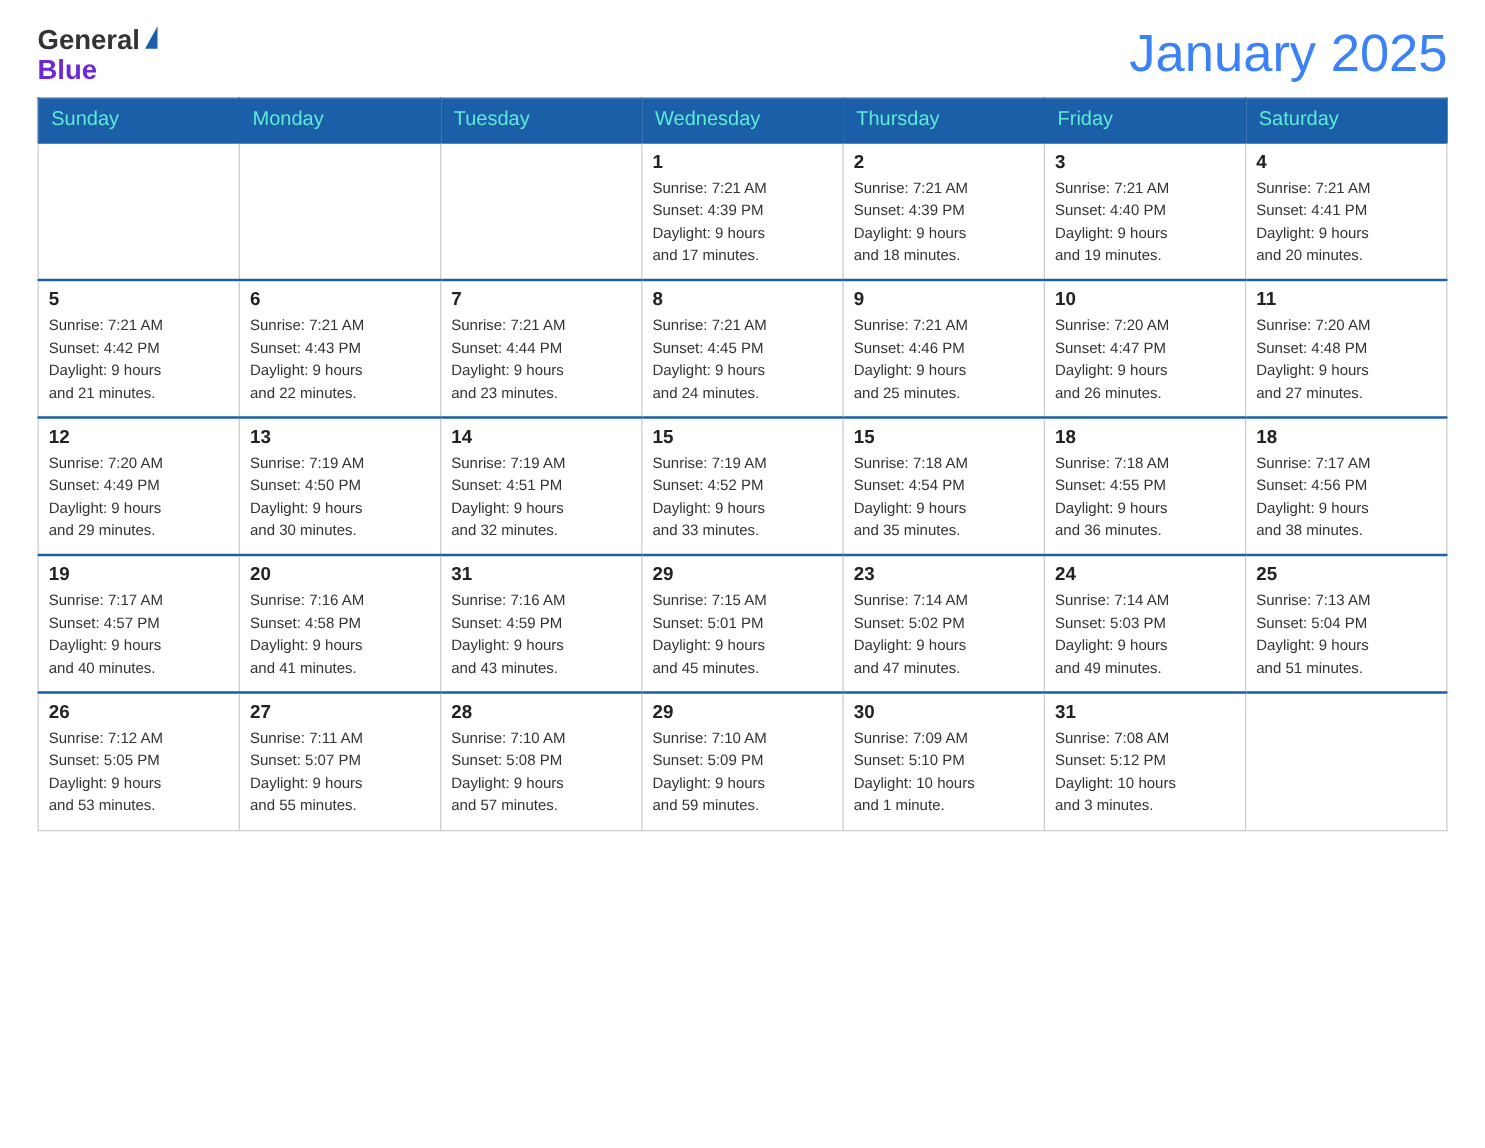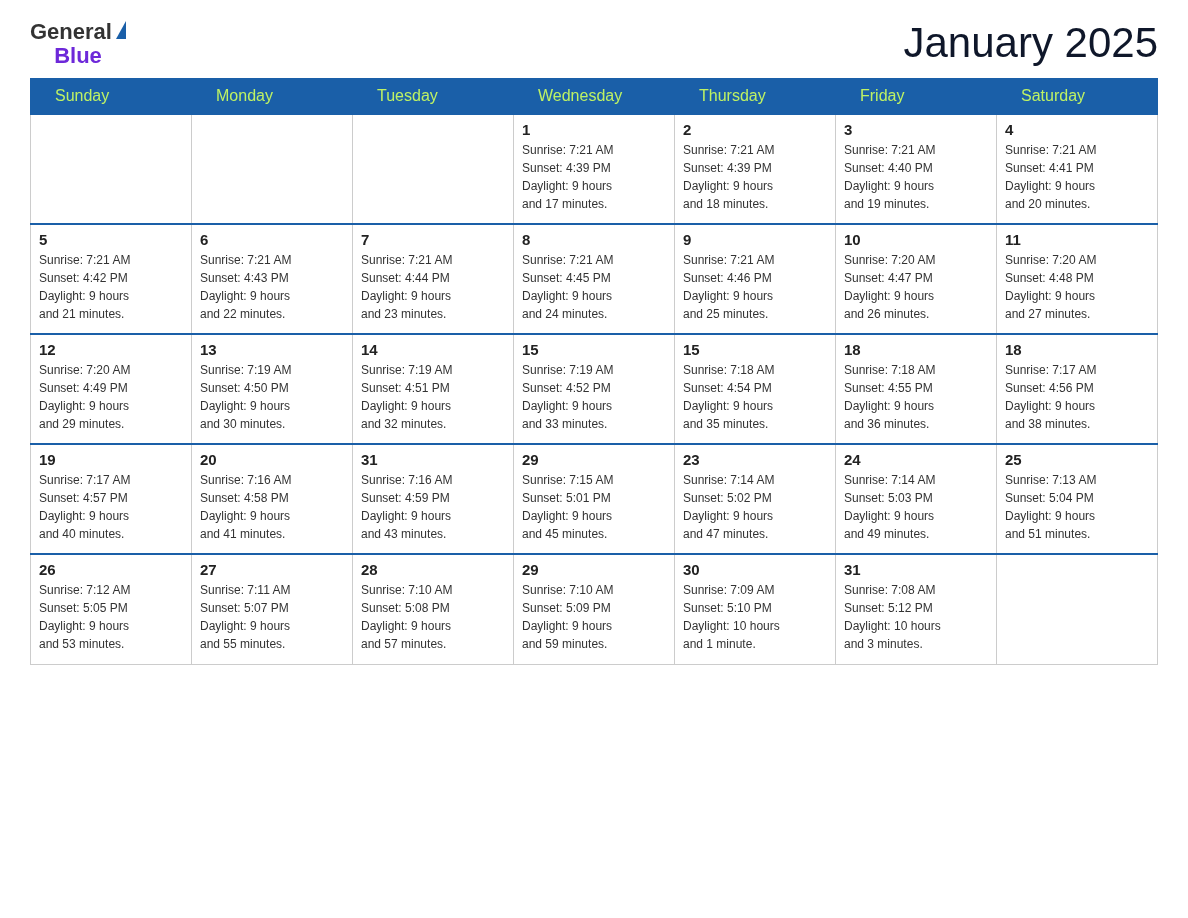--- a/index.html
+++ b/index.html
@@ -13,21 +13,20 @@
     .header-area {
       display: flex;
       justify-content: space-between;
       align-items: flex-start;
       margin-bottom: 10px;
     }
     .logo {
       display: flex;
       align-items: center;
       gap: 4px;
-      text-align: center;
     }
     .logo-text-general {
       font-size: 22px;
       font-weight: bold;
       color: #333;
     }
     .logo-text-blue {
       font-size: 22px;
       font-weight: bold;
       color: #6d28d9;
@@ -41,37 +40,37 @@
       margin-left: 2px;
       position: relative;
       top: -2px;
     }
     .title-area {
       text-align: right;
     }
     .page-title {
       font-size: 42px;
       font-weight: normal;
-      color: #0f172a;
+      color: #3b82f6;
       line-height: 1.1;
     }
     .page-subtitle {
       font-size: 18px;
       color: #333;
       margin-top: 4px;
     }
     .calendar {
       width: 100%;
       border-collapse: collapse;
       margin-top: 10px;
     }
     .calendar th {
       background: #1a5fa8;
-      color: #bef264;
-      padding: 8px 24px;
+      color: #5eead4;
+      padding: 8px 10px;
       text-align: left;
       font-size: 16px;
       font-weight: normal;
       border: 1px solid #1a5fa8;
     }
     .calendar td {
       vertical-align: top;
       border: 1px solid #ccc;
       padding: 6px 8px;
       width: 14.28%;

